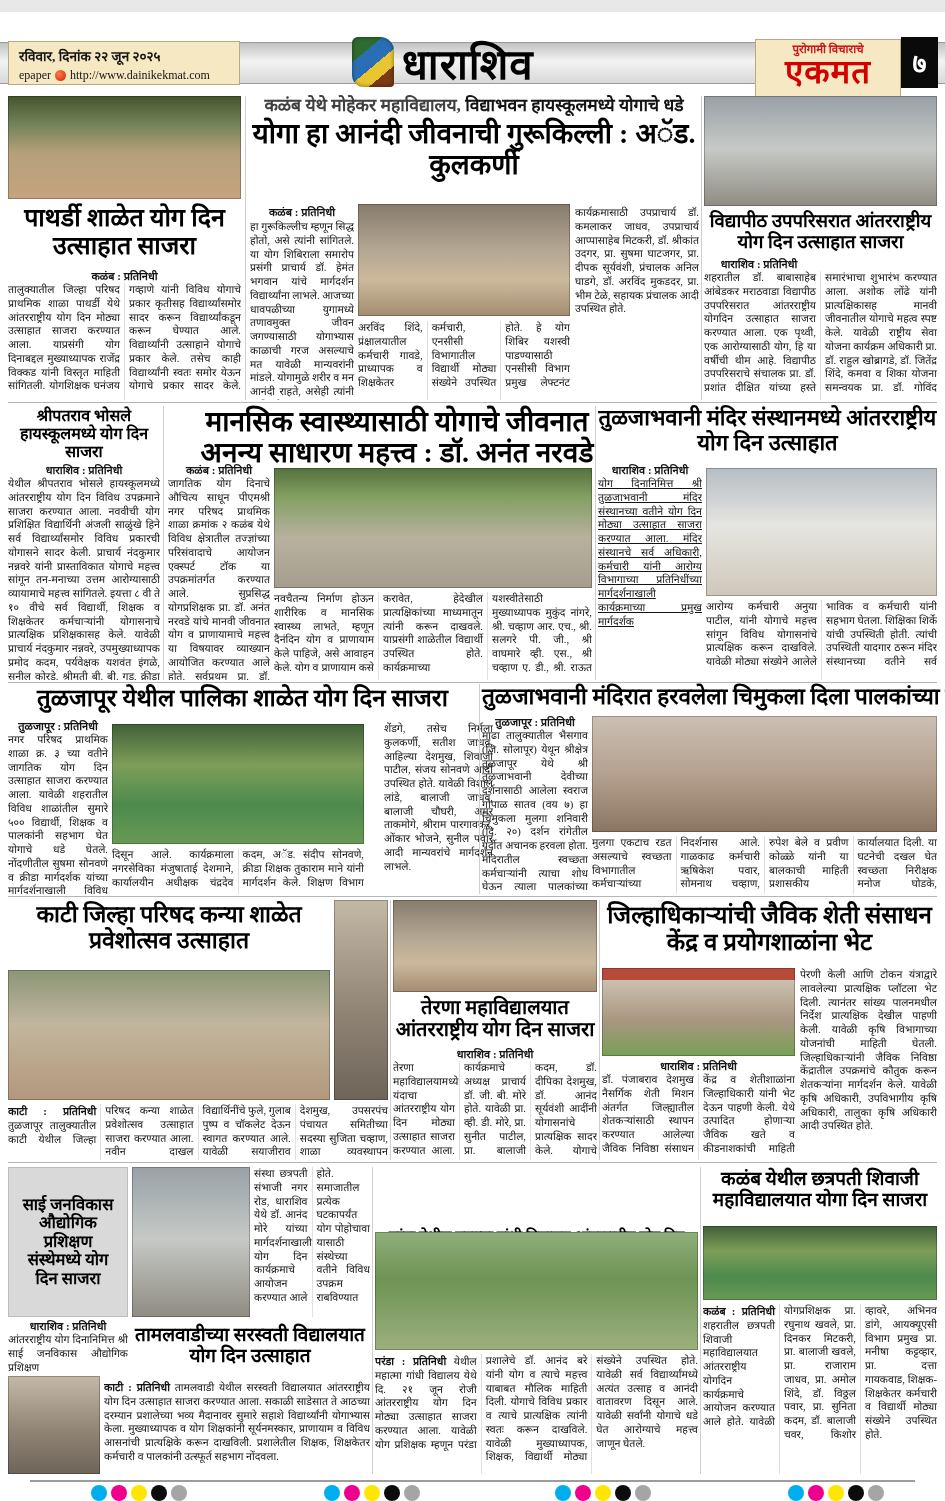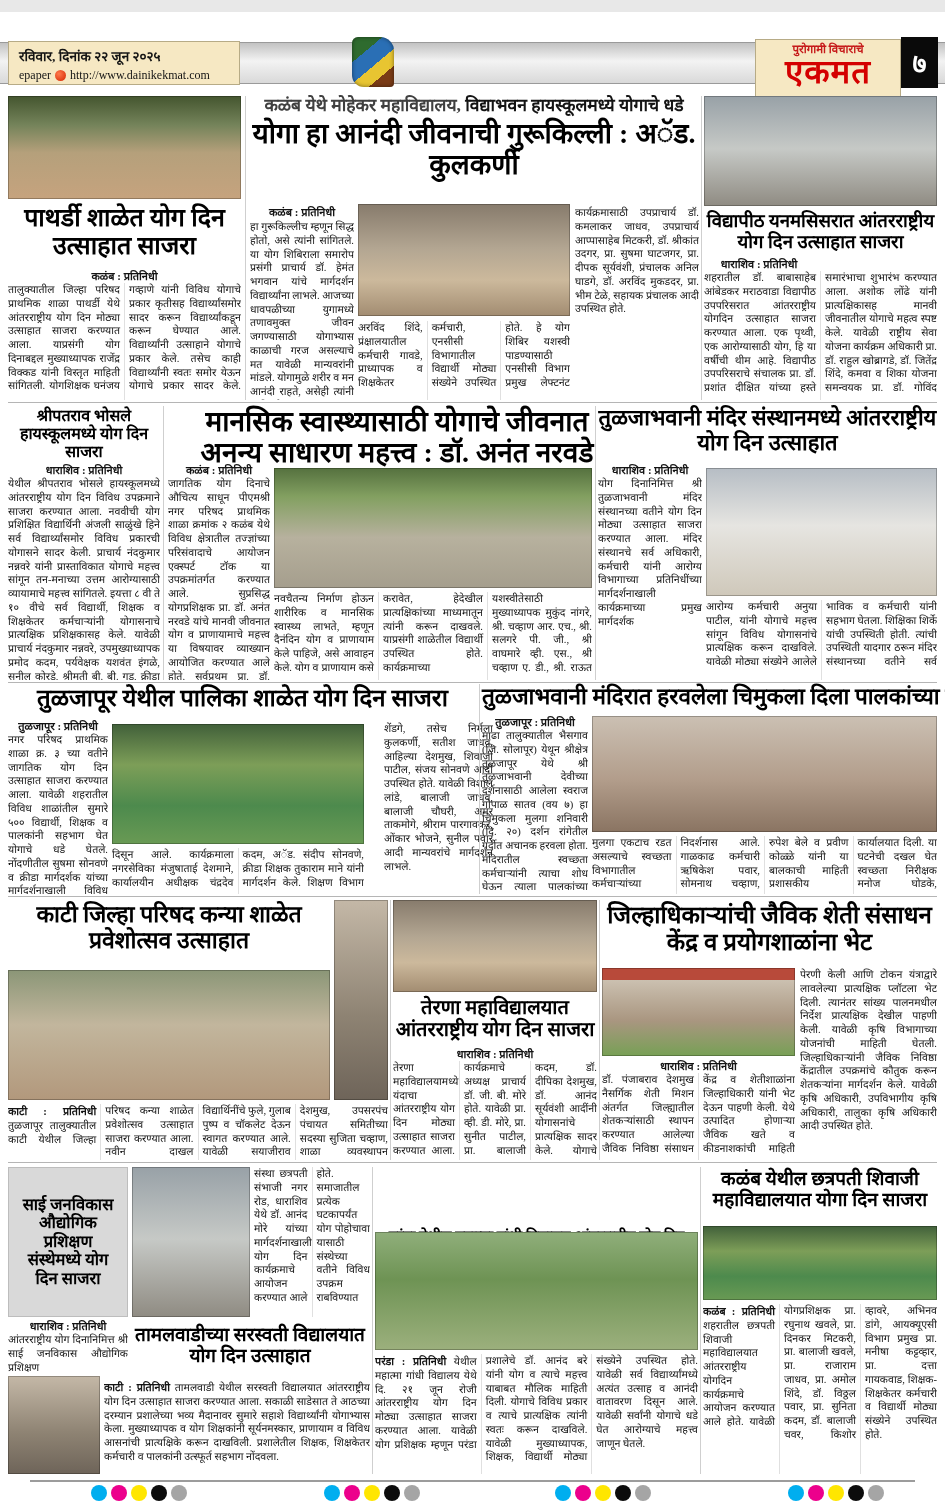--- a/index.html
+++ b/index.html
@@ -58,20 +58,21 @@
   <div class="abs cream" style="left:8px;top:29px;width:232px;height:44px;">
     <div class="dateline">रविवार, दिनांक २२ जून २०२५</div>
     <div class="epaper-line">
       <span>epaper</span>
       <span class="epaper-dot"></span>
       <span>http://www.dainikekmat.com</span>
     </div>
   </div>
 
   <div class="abs logo" style="left:352px;top:25px;"></div>
+  <div class="abs edition-title" style="left:402px;top:32px;width:200px;">धाराशिव</div>
 
   <div class="abs cream" style="left:755px;top:27px;width:146px;height:60px;">
     <div class="masthead-tag">पुरोगामी विचाराचे</div>
     <div class="masthead-title">एकमत</div>
   </div>
   <div class="abs pageno-box" style="left:901px;top:25px;width:37px;height:51px;">७</div>
 
   <div class="abs photo ph-trees" style="left:8px;top:84px;width:233px;height:103px;"></div>
   <div class="abs hl" style="left:8px;top:192px;width:233px;font-size:25px;">पाथर्डी शाळेत योग दिन उत्साहात साजरा</div>
   <div class="abs byline" style="left:8px;top:258px;width:233px;">कळंब : प्रतिनिधी</div>
@@ -85,21 +86,21 @@
   <div class="abs hl" style="left:248px;top:106px;width:452px;font-size:28px;">योगा हा आनंदी जीवनाची गुरूकिल्ली : अॅड. कुलकर्णी</div>
   <div class="abs byline" style="left:250px;top:194px;width:104px;">कळंब : प्रतिनिधी</div>
   <div class="abs bd" style="left:250px;top:208px;width:104px;height:180px;">हा गुरूकिल्लीच म्हणून सिद्ध होतो, असे त्यांनी सांगितले. या योग शिबिराला समारोप प्रसंगी प्राचार्य डॉ. हेमंत भगवान यांचे मार्गदर्शन विद्यार्थ्यांना लाभले. आजच्या धावपळीच्या युगामध्ये तणावमुक्त जीवन जगण्यासाठी योगाभ्यास काळाची गरज असल्याचे मत यावेळी मान्यवरांनी मांडले. योगामुळे शरीर व मन आनंदी राहते, असेही त्यांनी सांगितले.</div>
   <div class="abs photo ph-hall" style="left:358px;top:192px;width:212px;height:112px;"></div>
   <div class="abs bd c3" style="left:358px;top:309px;width:212px;height:79px;">अरविंद शिंदे, प्रंक्षालयातील कर्मचारी गावडे, प्राध्यापक व शिक्षकेतर कर्मचारी, एनसीसी विभागातील विद्यार्थी मोठ्या संख्येने उपस्थित होते. हे योग शिबिर यशस्वी पाडण्यासाठी एनसीसी विभाग प्रमुख लेफ्टनंट डॉ. पांडे के. इब्राहिम व लेफ्टनंट सरस्वती यादव यांनी परिश्रम घेतले. याप्रसंगी विद्याभवन प्रशालेतील एनसीसीचे विद्यार्थी व शिक्षक मोठ्या संख्येने उपस्थित होते.</div>
   <div class="abs bd" style="left:575px;top:194px;width:124px;height:194px;">कार्यक्रमासाठी उपप्राचार्य डॉ. कमलाकर जाधव, उपप्राचार्य आप्पासाहेब मिटकरी, डॉ. श्रीकांत उदगर, प्रा. सुषमा घाटजगर, प्रा. दीपक सूर्यवंशी, प्रंचालक अनिल घाडगे, डॉ. अरविंद मुकडदर, प्रा. भीम टेळे, सहायक प्रंचालक आदी उपस्थित होते.</div>
 
   <div class="abs vr" style="left:701px;top:84px;height:304px;"></div>
 
   <div class="abs photo ph-indoor" style="left:704px;top:84px;width:233px;height:110px;"></div>
-  <div class="abs hl" style="left:704px;top:199px;width:233px;font-size:18.5px;">विद्यापीठ यनमसिसरात आंतरराष्ट्रीय योग दिन उत्साहात साजरा</div>
+  <div class="abs hl" style="left:704px;top:199px;width:233px;font-size:18.5px;">विद्यापीठ उपपरिसरात आंतरराष्ट्रीय योग दिन उत्साहात साजरा</div>
   <div class="abs byline" style="left:704px;top:246px;width:110px;">धाराशिव : प्रतिनिधी</div>
   <div class="abs bd c2" style="left:704px;top:259px;width:233px;height:129px;">शहरातील डॉ. बाबासाहेब आंबेडकर मराठवाडा विद्यापीठ उपपरिसरात आंतरराष्ट्रीय योगदिन उत्साहात साजरा करण्यात आला. एक पृथ्वी, एक आरोग्यासाठी योग, हि या वर्षीची थीम आहे. विद्यापीठ उपपरिसराचे संचालक प्रा. डॉ. प्रशांत दीक्षित यांच्या हस्ते समारंभाचा शुभारंभ करण्यात आला. अशोक लोंढे यांनी प्रात्यक्षिकासह मानवी जीवनातील योगाचे महत्व स्पष्ट केले. यावेळी राष्ट्रीय सेवा योजना कार्यक्रम अधिकारी प्रा. डॉ. राहुल खोब्रागडे, डॉ. जितेंद्र शिंदे, कमवा व शिका योजना समन्वयक प्रा. डॉ. गोविंद कोकणे, कक्ष अधिकारी विद्याधर गुरव, डॉ. गणेश शिंदे, वरिष्ठ सहाय्यक चंद्रकांत आनंदवायकर, ग्रंथालय सहाय्यक मल्लिनाथ लामजणे, आदी उपस्थित होते.</div>
 
   <div class="abs hr" style="left:8px;top:390px;width:929px;"></div>
 
   <div class="abs hl" style="left:8px;top:395px;width:152px;font-size:16px;">श्रीपतराव भोसले हायस्कूलमध्ये योग दिन साजरा</div>
   <div class="abs byline" style="left:8px;top:452px;width:152px;">धाराशिव : प्रतिनिधी</div>
   <div class="abs bd" style="left:8px;top:465px;width:152px;height:203px;">येथील श्रीपतराव भोसले हायस्कूलमध्ये आंतरराष्ट्रीय योग दिन विविध उपक्रमाने साजरा करण्यात आला. नववीची योग प्रशिक्षित विद्यार्थिनी अंजली साळुंखे हिने सर्व विद्यार्थ्यांसमोर विविध प्रकारची योगासने सादर केली. प्राचार्य नंदकुमार नन्नवरे यांनी प्रास्ताविकात योगाचे महत्त्व सांगून तन-मनाच्या उत्तम आरोग्यासाठी व्यायामाचे महत्त्व सांगितले. इयत्ता ८ वी ते १० वीचे सर्व विद्यार्थी, शिक्षक व शिक्षकेतर कर्मचाऱ्यांनी योगासनाचे प्रात्यक्षिक प्रशिक्षकासह केले. यावेळी प्राचार्य नंदकुमार नन्नवरे, उपमुख्याध्यापक प्रमोद कदम, पर्यवेक्षक यशवंत इंगळे, सुनील कोरडे, श्रीमती बी. बी. गुड, क्रीडा शिक्षक विक्रम सांडसे, लक्ष्मण साळुंके उपस्थित होते.</div>
 
   <div class="abs vr" style="left:163px;top:394px;height:274px;"></div>
@@ -107,21 +108,21 @@
   <div class="abs hl" style="left:184px;top:394px;width:426px;font-size:28px;">मानसिक स्वास्थ्यासाठी योगाचे जीवनात अनन्य साधारण महत्त्व : डॉ. अनंत नरवडे</div>
   <div class="abs byline" style="left:168px;top:452px;width:102px;">कळंब : प्रतिनिधी</div>
   <div class="abs bd" style="left:168px;top:465px;width:102px;height:203px;">जागतिक योग दिनाचे औचित्य साधून पीएमश्री नगर परिषद प्राथमिक शाळा क्रमांक २ कळंब येथे विविध क्षेत्रातील तज्ज्ञांच्या परिसंवादाचे आयोजन एक्स्पर्ट टॉक या उपक्रमांतर्गत करण्यात आले. सुप्रसिद्ध योगप्रशिक्षक प्रा. डॉ. अनंत नरवडे यांचे मानवी जीवनात योग व प्राणायामाचे महत्त्व या विषयावर व्याख्यान आयोजित करण्यात आले होते. सर्वप्रथम प्रा. डॉ. अनंत नरवडे यांचे मुख्याध्यापक मुकुंद नांगरे यांच्या हस्ते पुष्पगुच्छ आणि पुस्तक देऊन स्वागत करण्यात आले. दैनंदिन योग व प्राणायाम केल्यामुळे माणसाच्या आयुष्यामध्ये</div>
   <div class="abs photo ph-ground" style="left:274px;top:456px;width:318px;height:120px;"></div>
   <div class="abs bd c3" style="left:274px;top:580px;width:318px;height:88px;">नवचैतन्य निर्माण होऊन शारीरिक व मानसिक स्वास्थ्य लाभते, म्हणून दैनंदिन योग व प्राणायाम केले पाहिजे, असे आवाहन केले. योग व प्राणायाम कसे करावेत, हेदेखील प्रात्यक्षिकांच्या माध्यमातून त्यांनी करून दाखवले. याप्रसंगी शाळेतील विद्यार्थी उपस्थित होते. कार्यक्रमाच्या यशस्वीतेसाठी मुख्याध्यापक मुकुंद नांगरे, श्री. चव्हाण आर. एच., श्री. सलगरे पी. जी., श्री वाघमारे व्ही. एस., श्री चव्हाण ए. डी., श्री. राऊत व्ही. एम., श्रीमती कराड एस. के., श्रीमती पाटील एस. के., श्रीमती नागटिळक जी. जी. आदींनी परिश्रम घेतले. कार्यक्रमाचे प्रास्ताविक मुकुंद नांगरे यांनी, आभार श्री. वाघमारे व्ही. एस. यांनी मानले.</div>
 
   <div class="abs vr" style="left:595px;top:394px;height:274px;"></div>
 
   <div class="abs hl" style="left:598px;top:394px;width:339px;font-size:22px;">तुळजाभवानी मंदिर संस्थानमध्ये आंतरराष्ट्रीय योग दिन उत्साहात</div>
   <div class="abs byline" style="left:598px;top:452px;width:104px;">धाराशिव : प्रतिनिधी</div>
-  <div class="abs bd" style="left:598px;top:465px;width:104px;height:203px;">योग दिनानिमित्त श्री तुळजाभवानी मंदिर संस्थानच्या वतीने योग दिन मोठ्या उत्साहात साजरा करण्यात आला. मंदिर संस्थानचे सर्व अधिकारी, कर्मचारी यांनी आरोग्य विभागाच्या प्रतिनिधींच्या मार्गदर्शनाखाली कार्यक्रमाच्या प्रमुख मार्गदर्शक</div>
+  <div class="abs bd" style="left:598px;top:465px;width:104px;height:203px;text-decoration:underline;">योग दिनानिमित्त श्री तुळजाभवानी मंदिर संस्थानच्या वतीने योग दिन मोठ्या उत्साहात साजरा करण्यात आला. मंदिर संस्थानचे सर्व अधिकारी, कर्मचारी यांनी आरोग्य विभागाच्या प्रतिनिधींच्या मार्गदर्शनाखाली कार्यक्रमाच्या प्रमुख मार्गदर्शक</div>
   <div class="abs photo ph-white" style="left:706px;top:456px;width:231px;height:128px;"></div>
   <div class="abs bd c2" style="left:706px;top:588px;width:231px;height:80px;">आरोग्य कर्मचारी अनुया पाटील, यांनी योगाचे महत्त्व सांगून विविध योगासनांचे प्रात्यक्षिक करून दाखविले. यावेळी मोठ्या संख्येने आलेले भाविक व कर्मचारी यांनी सहभाग घेतला. शिक्षिका शिर्के यांची उपस्थिती होती. त्यांची उपस्थिती यादगार ठरून मंदिर संस्थानच्या वतीने सर्व कर्मचाऱ्यांनी परिश्रम घेतले. शेवटी सर्व उपस्थितांचे आभार मानून कार्यक्रम संपन्न झाला.</div>
 
   <div class="abs hr" style="left:8px;top:670px;width:929px;"></div>
 
   <div class="abs hl" style="left:8px;top:673px;width:469px;font-size:24px;">तुळजापूर येथील पालिका शाळेत योग दिन साजरा</div>
   <div class="abs byline" style="left:8px;top:708px;width:100px;">तुळजापूर : प्रतिनिधी</div>
   <div class="abs bd" style="left:8px;top:721px;width:100px;height:161px;">नगर परिषद प्राथमिक शाळा क्र. ३ च्या वतीने जागतिक योग दिन उत्साहात साजरा करण्यात आला. यावेळी शहरातील विविध शाळांतील सुमारे ५०० विद्यार्थी, शिक्षक व पालकांनी सहभाग घेत योगाचे धडे घेतले. नोंदणीतील सुषमा सोनवणे व क्रीडा मार्गदर्शक यांच्या मार्गदर्शनाखाली विविध योगासने करण्यात आली.</div>
   <div class="abs photo ph-green" style="left:112px;top:712px;width:252px;height:120px;"></div>
   <div class="abs bd c2" style="left:112px;top:836px;width:252px;height:46px;">दिसून आले. कार्यक्रमाला नगरसेविका मंजुषाताई देशमाने, कार्यालयीन अधीक्षक चंद्रदेव कदम, अॅड. संदीप सोनवणे, क्रीडा शिक्षक तुकाराम माने यांनी मार्गदर्शन केले. शिक्षण विभाग प्रमुख व मुख्याध्यापक आदी उपस्थित होते.</div>

